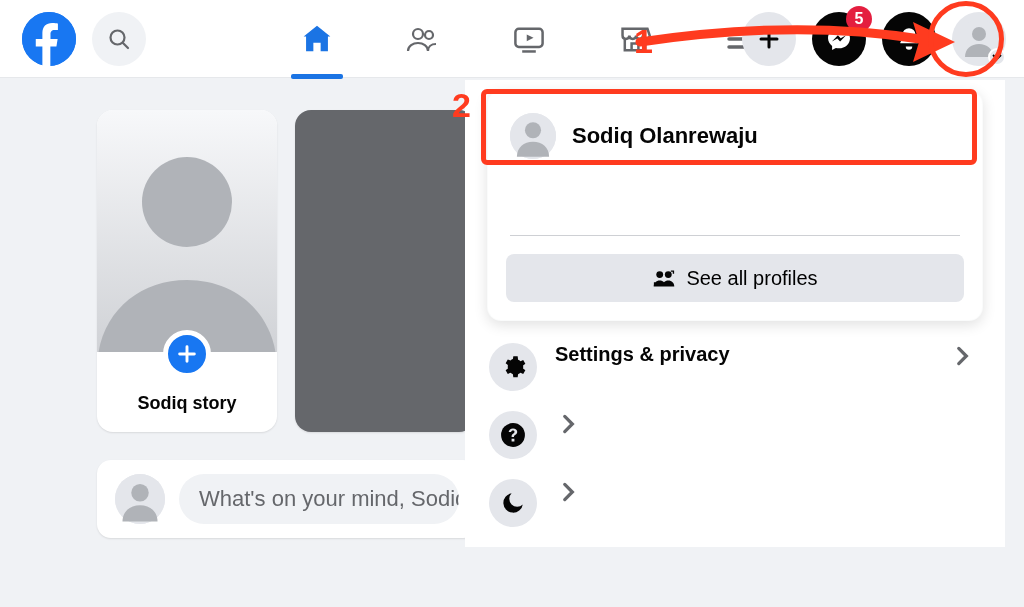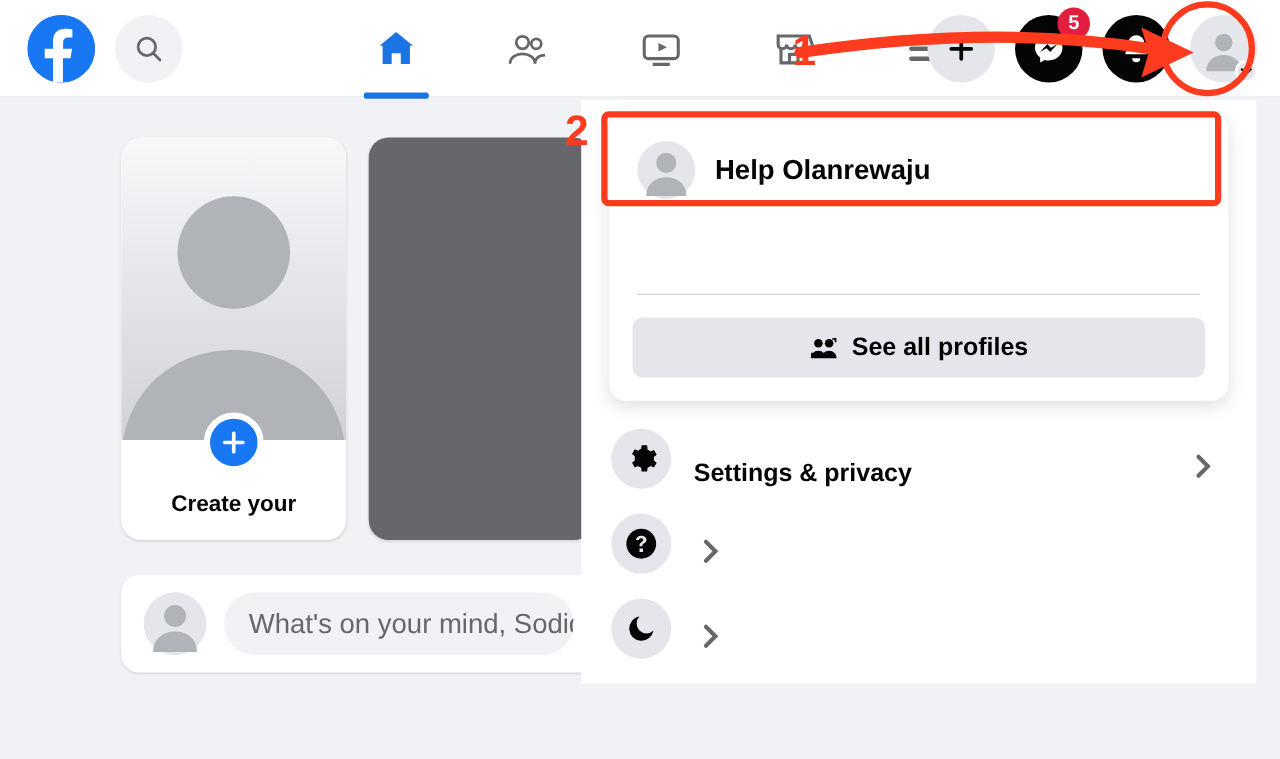--- a/index.html
+++ b/index.html
@@ -49,22 +49,22 @@
     z-index:20; padding-bottom:10px;
   }
   .profile-card {
     margin:10px 22px 12px 22px; border:1px solid #e6e8eb31; border-radius:14px;
     box-shadow: 0 4px 14px rgba(0,0,0,.12); padding:16px 18px 18px 18px; background:#fff;
   }
   .profile-row { display:flex; align-items:center; gap:16px; padding:6px 4px 4px 4px;}
   .profile-row .pav { width:46px; height:46px; border-radius:50%; background:#e4e6eb; display:flex; align-items:center; justify-content:center;}
   .profile-row .pname { font-size:22px; font-weight:600; }
   .profile-card hr { border:none; border-top:1px solid #ced0d4; margin:72px 4px 18px 4px;}
-  .see-all { width:100%; height:48px; border:none; border-radius:8px; background:#e4e6eb; font-size:20px; font-weight:700; display:flex; align-items:center; justify-content:center; gap:10px; cursor:pointer;margin-top:15px;}
-  .menu-item { display:flex; align-items:flex-end; gap:18px; padding:10px 30px 10px 24px; cursor:pointer;}
+  .see-all { width:100%; height:48px; border:none; border-radius:8px; background:#e4e6eb; font-size:20px; font-weight:400; display:flex; align-items:center; justify-content:center; gap:10px; cursor:pointer;margin-top:15px;}
+  .menu-item { display:flex; align-items:flex-start; gap:18px; padding:10px 30px 10px 24px; cursor:pointer;}
   .menu-item .micon { width:48px; height:48px; border-radius:50%; background:#e4e6eb; display:flex; align-items:center; justify-content:center;}
   .menu-item .mlabel { flex:1; font-size:20px; font-weight:600;}
   .menu-item .chevr { color:#65676b; }
   
   
   .annot-circle { position:absolute; border:5px solid #ff3b1f; border-radius:50%; pointer-events:none; z-index:40;}
   .annot-box { position:absolute; border:5px solid #ff3b1f; border-radius:6px; pointer-events:none; z-index:40;}
   .annot-num { position:absolute; color:#ff3b1f; font-size:34px; font-weight:800; z-index:41; pointer-events:none;}
   .annot-arrow { position:absolute; z-index:39; pointer-events:none;}
   
@@ -164,21 +164,21 @@
         <svg width="180" height="242" viewBox="0 0 180 242">
           <circle class="sil" cx="90" cy="92" r="45" fill="#bfc2c8"></circle>
           <path class="sil" d="M0 260c0-55 40-90 90-90s90 35 90 90z" fill="#bfc2c8"></path>
         </svg>
       </div>
       <div class="plus-btn">
         <svg width="22" height="22" viewBox="0 0 24 24">
             <path stroke="#fff" stroke-width="3.2" stroke-linecap="round" d="M12 4v16M4 12h16"></path>
           </svg>
       </div>
-      <div class="label">Create your</div>
+      <div class="label">Sodiq story</div>
     </div>
     <div class="story-card story-dark"></div>
   </div>
 
   <div class="composer">
     <div class="av">
       <svg width="50" height="50" viewBox="0 0 40 40">
           <circle cx="20" cy="20" r="20" fill="#e4e6eb"></circle>
           <circle class="sil" cx="20" cy="15" r="7"></circle>
           <path class="sil" d="M6 38c0-8 6-13 14-13s14 5 14 13z"></path>
@@ -191,21 +191,21 @@
 <div class="dropdown">
   <div class="profile-card">
     <div class="profile-row">
       <div class="pav">
         <svg width="46" height="46" viewBox="0 0 40 40">
             <circle cx="20" cy="20" r="20" fill="#e4e6eb"></circle>
             <circle class="sil" cx="20" cy="15" r="7"></circle>
             <path class="sil" d="M6 38c0-8 6-13 14-13s14 5 14 13z"></path>
           </svg>
       </div>
-      <div class="pname">Help Olanrewaju</div>
+      <div class="pname">Sodiq Olanrewaju</div>
     </div>
     <hr>
     <button class="see-all">
       <svg width="24" height="20" viewBox="0 0 28 20">
           <circle cx="9" cy="6" r="4" fill="#050505"></circle>
           <circle cx="19" cy="6" r="4" fill="#050505"></circle>
           <path fill="#050505" d="M2 20c0-4 3-7 7-7s7 3 7 7zm10 0c0-4 3-7 7-7s7 3 7 7z"></path>
           <path stroke="#050505" stroke-width="1.6" fill="none" d="M22 2l3 0 0 3M6 18l-3 0 0-3"></path>
         </svg>
       <span>See all profiles</span>

